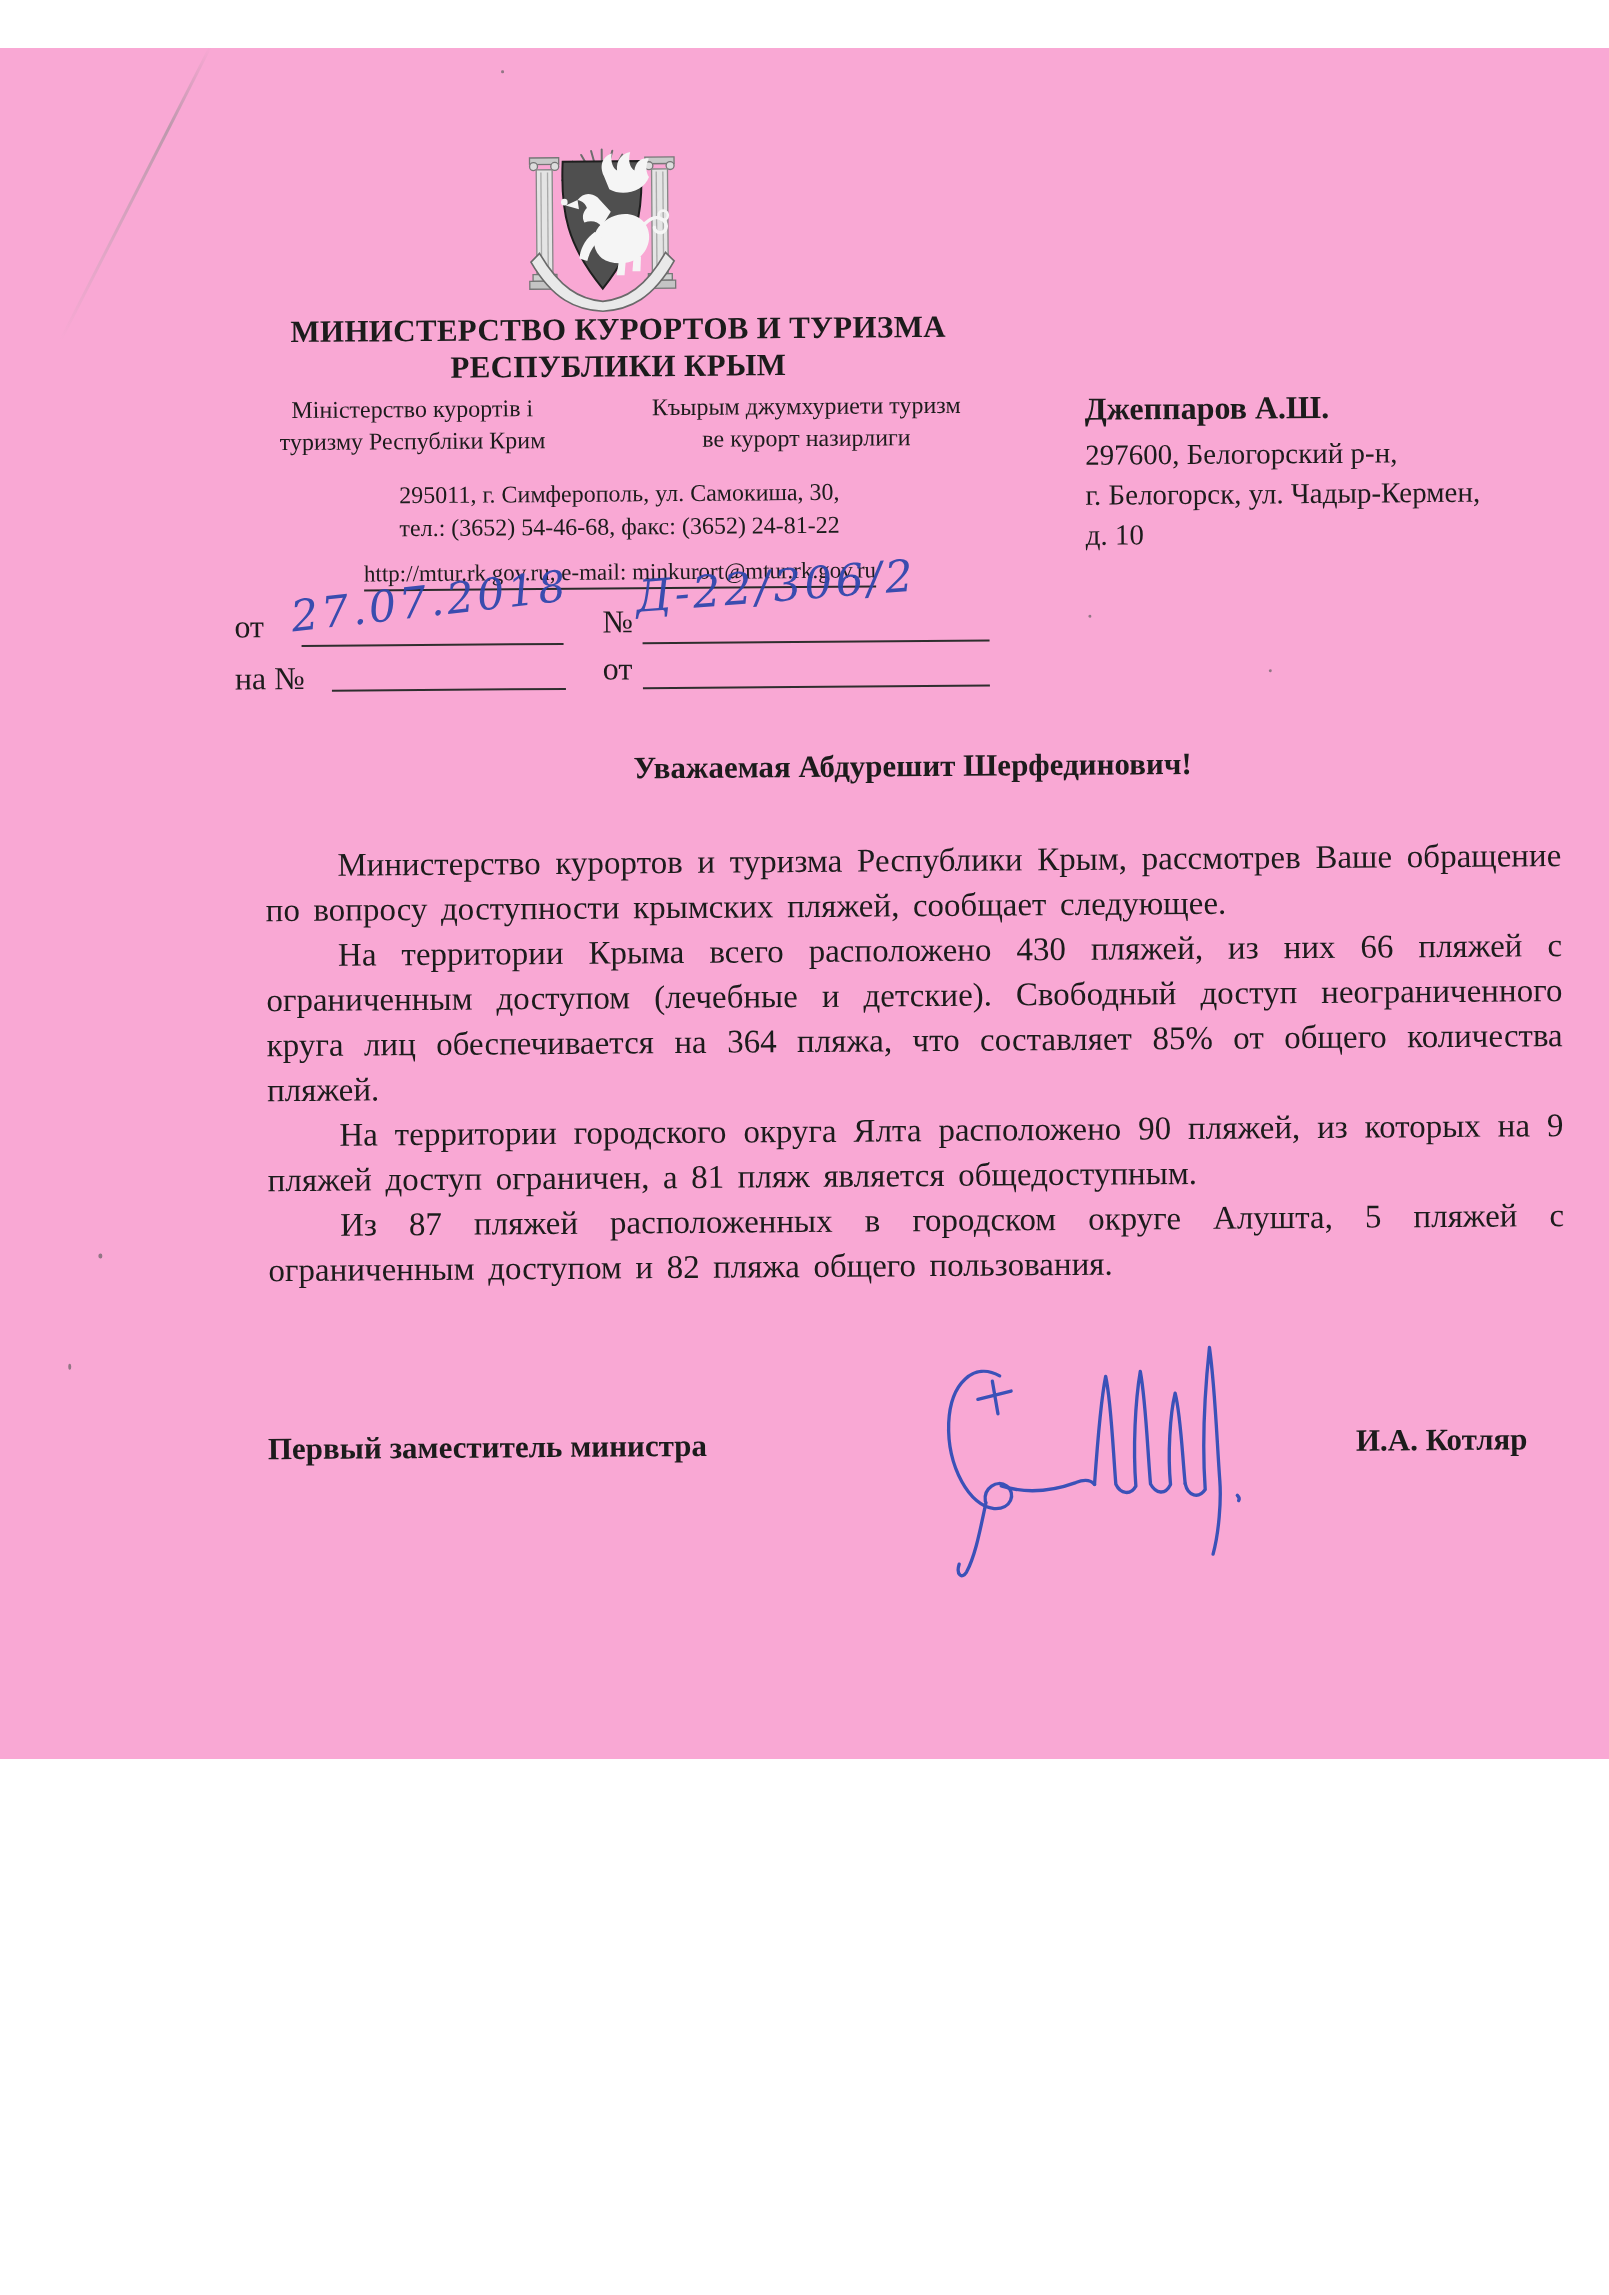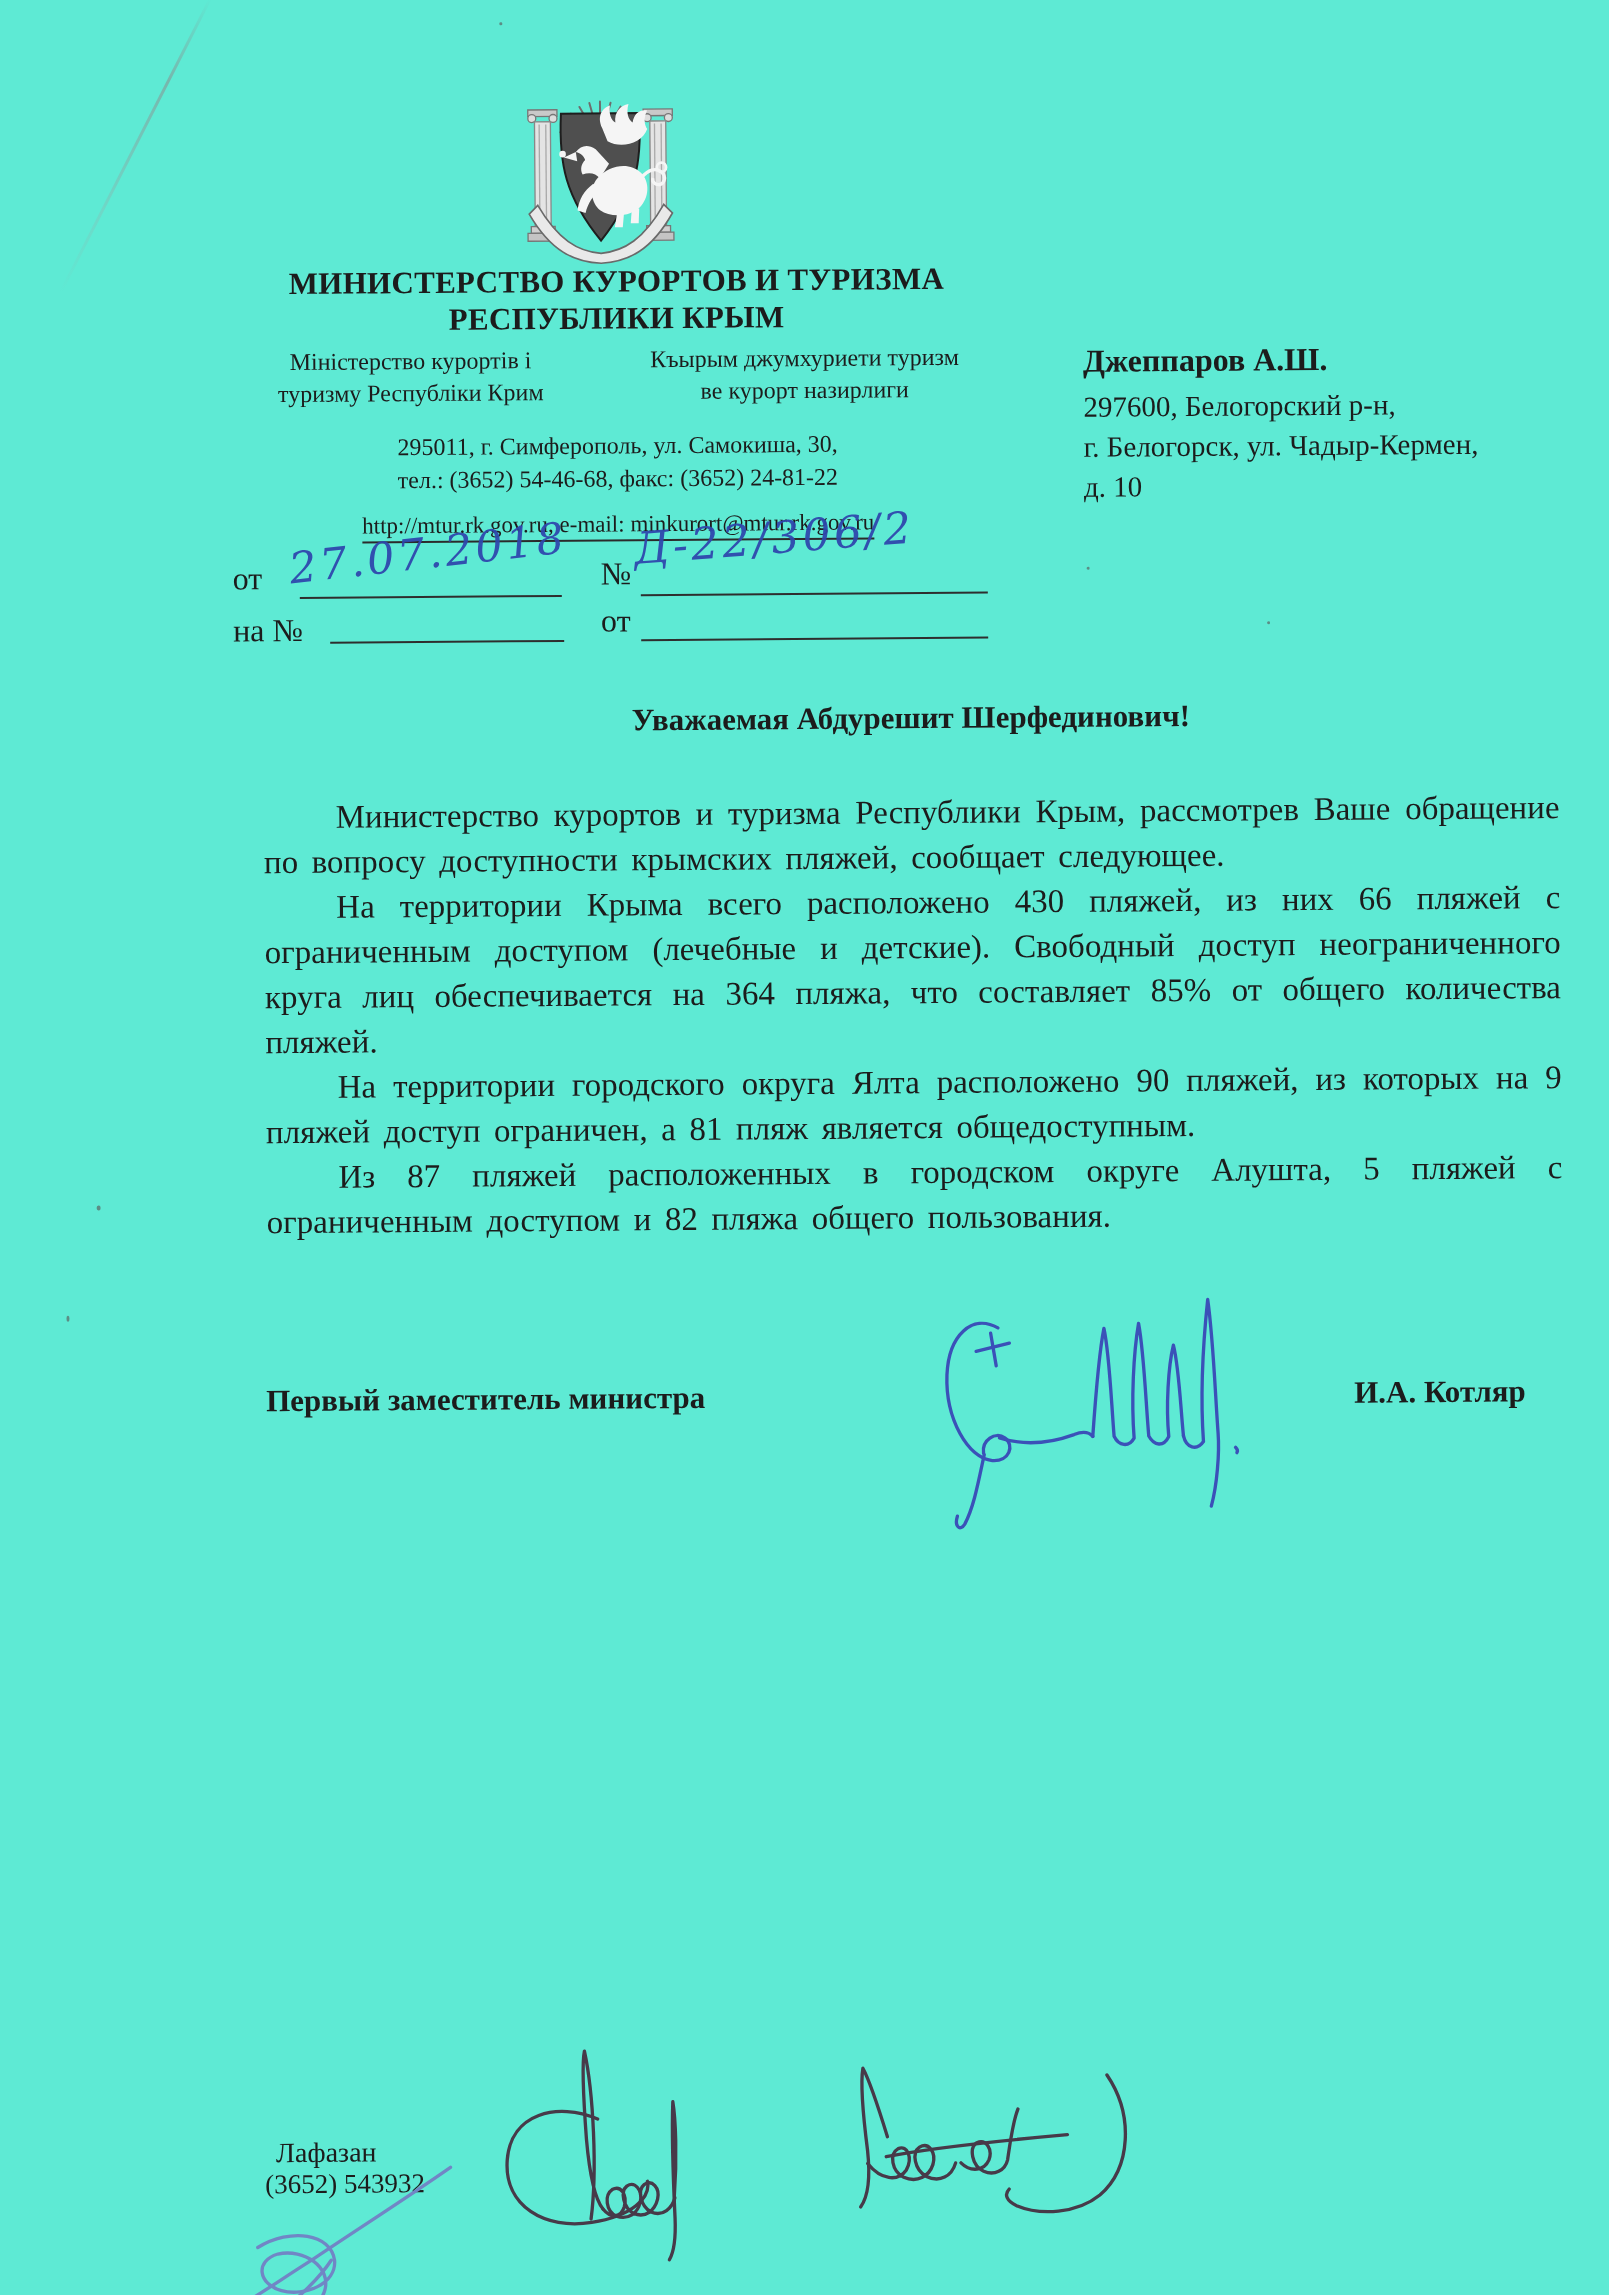--- a/index.html
+++ b/index.html
@@ -1,18 +1,18 @@
 <!DOCTYPE html>
 <html style="font-size:10.7px"><head>
 <meta charset="utf-8">
 <style>
   html,body{margin:0;padding:0;background:#ffffff;}
   .page{
-    position:relative;width:1610px;height:2295px;background:#5eead4;overflow:hidden;
-    font-family:"Liberation Serif","DejaVu Serif",serif;color:#1c1c1c;
+    position:relative;width:1610px;height:1711px;background:#f9a8d4;overflow:hidden;
+    font-family:"Liberation Serif","DejaVu Serif",serif;color:#1c1c1c;margin-top:48px;
   }
   .rot{position:absolute;inset:0;transform:rotate(-0.45deg);transform-origin:50% 38%;}
   .abs{position:absolute;}
   .center{text-align:center;}
 
   .crease{
     position:absolute;left:134px;top:-18.7px;width:3.3px;height:329px;
     transform:rotate(27deg);
     background:linear-gradient(to bottom,rgba(170,170,170,0) 0%,rgba(140,140,140,0.55) 28%,rgba(160,160,160,0.25) 72%,rgba(170,170,170,0) 100%);
   }

